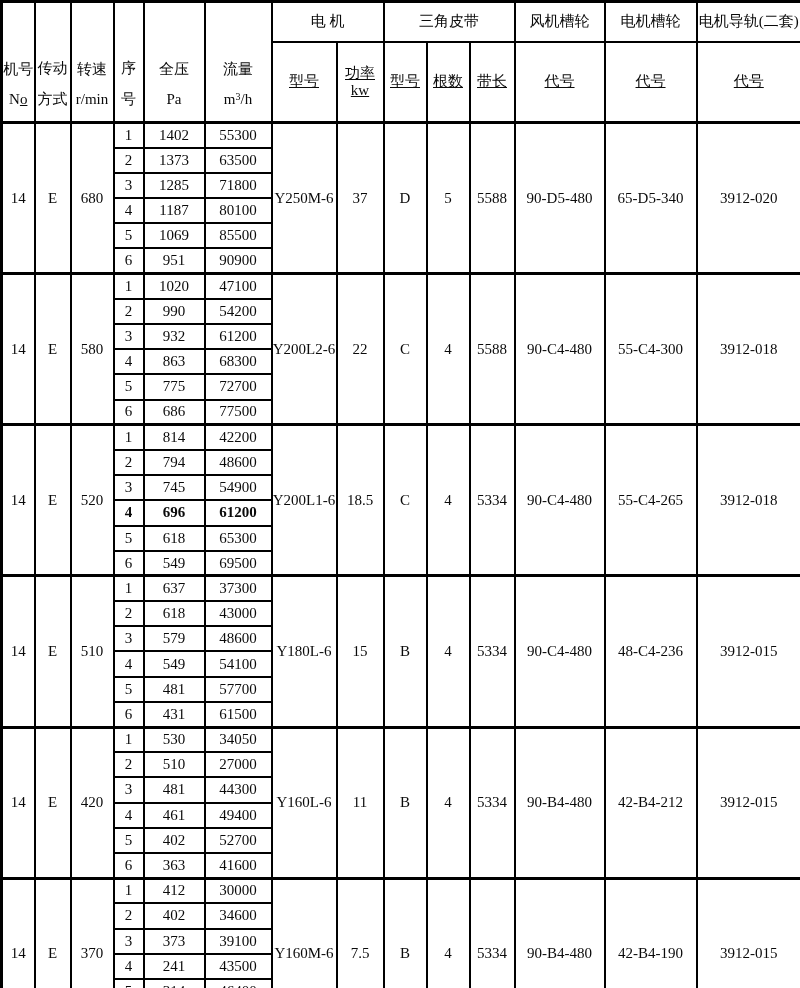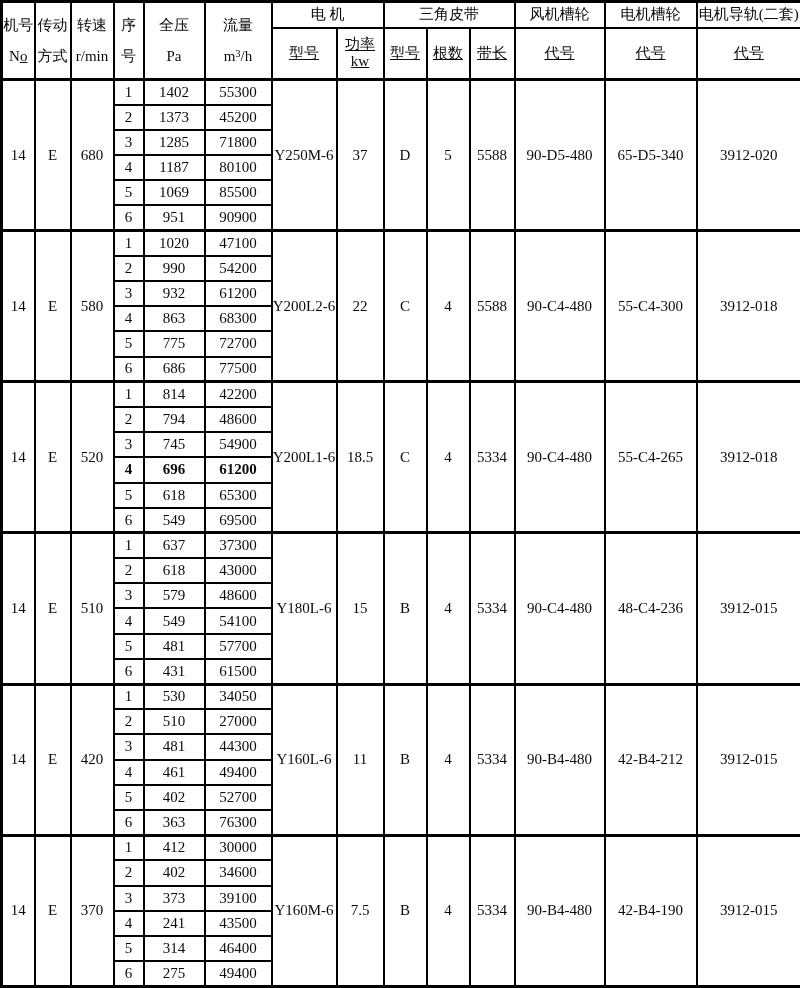--- a/index.html
+++ b/index.html
@@ -43,20 +43,21 @@
   tbody tr.sub td { border-top-width: 1px; }
   
   tbody tr.group-start td { border-top-width: 3px; }
   
   .hcell {
     display: flex;
     flex-direction: column;
     justify-content: space-evenly;
     align-items: center;
     height: 74px;
+    margin-top: 44px;
   }
   .hcell2 {
     display: flex;
     flex-direction: column;
     justify-content: center;
     align-items: center;
     line-height: 1.15;
   }
   sup.exp {
     font-size: 10px;
@@ -161,21 +162,21 @@
     <td rowspan="6">D</td>
     <td rowspan="6">5</td>
     <td rowspan="6">5588</td>
     <td rowspan="6">90-D5-480</td>
     <td rowspan="6">65-D5-340</td>
     <td rowspan="6">3912-020</td>
   </tr>
   <tr class="sub">
     <td>2</td>
     <td>1373</td>
-    <td>45200</td>
+    <td>63500</td>
   </tr>
   <tr class="sub">
     <td>3</td>
     <td>1285</td>
     <td>71800</td>
   </tr>
   <tr class="sub">
     <td>4</td>
     <td>1187</td>
     <td>80100</td>
@@ -349,21 +350,21 @@
     <td>49400</td>
   </tr>
   <tr class="sub">
     <td>5</td>
     <td>402</td>
     <td>52700</td>
   </tr>
   <tr class="sub">
     <td>6</td>
     <td>363</td>
-    <td>76300</td>
+    <td>41600</td>
   </tr>
 
   <tr class="row-first group-start">
     <td rowspan="6">14</td>
     <td rowspan="6">E</td>
     <td rowspan="6">370</td>
     <td>1</td>
     <td>412</td>
     <td>30000</td>
     <td rowspan="6">Y160M-6</td>

